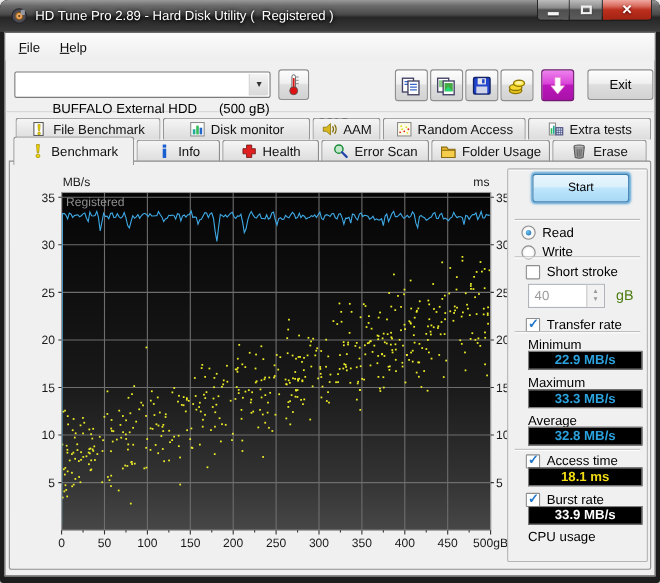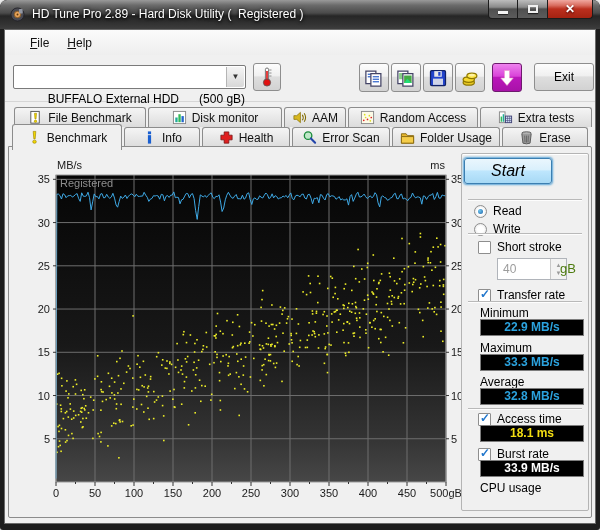--- a/index.html
+++ b/index.html
@@ -18,21 +18,21 @@
   .cap-min{width:30px;border-radius:0 0 0 4px;}
   .cap-max{width:29px;border-left:none;border-right:none;}
   .cap-close{width:46px;border-radius:0 0 4px 0;
     background:linear-gradient(180deg,#f0a8a0 0%,#d96d60 30%,#bb2f1e 50%,#a52312 100%);}
   .glyph-min{width:10px;height:3px;background:#f4f4f4;box-shadow:0 1px 1px #222;margin-top:6px;}
   .glyph-max{width:10px;height:8px;border:2px solid #f0f0f0;box-shadow:0 1px 1px #222;background:transparent;}
   .glyph-x{color:#fff;font-size:12px;font-weight:bold;text-shadow:0 1px 2px #400;}
   .client{position:absolute;left:4px;top:29px;width:592px;height:495px;background:#f0f0f0;
     box-shadow:0 0 0 1px #6a6a6a inset;}
   
-  .menubar{position:absolute;left:1px;top:1px;width:590px;height:25px;background:linear-gradient(#fbfbfb,#eeeeee);display:flex;align-items:center;padding-left:16px;}
+  .menubar{position:absolute;left:1px;top:1px;width:590px;height:25px;background:linear-gradient(#fbfbfb,#eeeeee);display:flex;align-items:center;padding-left:3px;}
   .menu-item{padding:3px 9px;font-size:12px;color:#111;cursor:default;}
   .menu-item u{text-decoration:underline;}
   
   .toolbar{position:absolute;left:1px;top:26px;width:590px;height:47px;border-bottom:1px solid #d6d6d6;}
   .combo{position:absolute;left:8px;top:10px;width:233px;height:24px;background:#ffffff;border:1px solid #7a7a7a;border-radius:2px;
     font-size:12px;line-height:22px;padding-left:7px;white-space:pre;color:#000;cursor:default;}
   .combo-arrow{position:absolute;right:1px;top:1px;width:18px;height:20px;background:linear-gradient(#f4f4f4,#d8d8d8);
     border-left:1px solid #b5b5b5;display:flex;align-items:center;justify-content:center;font-size:8px;color:#333;border-radius:0 2px 2px 0;}
   .tool-btn{border:1px solid #8e8e8e;border-radius:3px;background:linear-gradient(180deg,#fdfdfd 0%,#f0f0f0 45%,#dedede 50%,#d2d2d2 100%);
     display:flex;align-items:center;justify-content:center;cursor:pointer;}
@@ -50,30 +50,30 @@
     background:linear-gradient(#f5f5f5,#dcdcdc);display:flex;align-items:center;justify-content:center;gap:5px;
     font-size:12px;color:#111;cursor:pointer;padding:0 4px;}
   .tab .ticon{width:15px;height:15px;flex:0 0 auto;}
   .tab.active{height:26px;margin-top:-3px;background:#f0f0f0;z-index:6;position:relative;}
   
   .content{position:absolute;left:4px;top:117px;width:584px;height:372px;background:#f0f0f0;border:1px solid #8c8c8c;border-radius:0 2px 2px 2px;z-index:2;}
   .chart-svg{position:absolute;left:2px;top:2px;}
   
   .panel{position:absolute;left:452px;top:6px;width:128px;height:358px;border:1px solid #b4b4b4;border-radius:2px;box-shadow:0 1px 0 #fff inset;}
   .panel .sep{position:absolute;left:6px;width:114px;height:2px;border-top:1px solid #b9b9b9;border-bottom:1px solid #fdfdfd;}
-  .start-btn{position:absolute;left:2px;top:4px;width:88px;height:26px;border:1px solid #3c7fb1;border-radius:3px;
+  .start-btn{position:absolute;left:22px;top:4px;width:88px;height:26px;border:1px solid #3c7fb1;border-radius:3px;
     background:linear-gradient(180deg,#eaf6fd 0%,#d9f0fc 45%,#bee6fd 50%,#a7d9f5 100%);
-    font-size:16px;color:#000;box-shadow:0 0 2px 1px rgba(62,150,210,.85);cursor:pointer;font-style:italic;}
+    font-size:11px;color:#000;box-shadow:0 0 2px 1px rgba(62,150,210,.85);cursor:pointer;}
   .ctl-row{position:absolute;display:flex;align-items:center;gap:6px;font-size:12px;color:#000;}
   .radio{width:13px;height:13px;border-radius:50%;border:1px solid #8e8e8e;background:radial-gradient(#fff 40%,#ddd);position:relative;flex:0 0 auto;}
   .radio.sel::after{content:"";position:absolute;left:3px;top:3px;width:5px;height:5px;border-radius:50%;
     background:radial-gradient(circle at 35% 35%,#6ec6ef,#1e62a8);}
   .cbox{width:13px;height:13px;border:1px solid #8e8e8e;background:#fff;position:relative;flex:0 0 auto;border-radius:1px;}
   .cbox.chk::after{content:"✓";position:absolute;left:1px;top:-3px;font-size:12px;font-weight:bold;color:#2277cc;}
-  .spinner{position:absolute;left:35px;top:104px;width:70px;height:22px;border:1px solid #b0b4ba;background:#fff;}
+  .spinner{position:absolute;left:18px;top:104px;width:70px;height:22px;border:1px solid #b0b4ba;background:#fff;}
   .spin-val{position:absolute;left:5px;top:3px;font-size:12px;color:#9c9c9c;}
   .spin-btns{position:absolute;right:0;top:0;width:16px;height:20px;border-left:1px solid #c8c8c8;background:#f2f2f2;
     display:flex;flex-direction:column;align-items:center;justify-content:center;color:#9a9a9a;font-size:6px;line-height:8px;}
   .unit-label{position:absolute;left:98px;top:107px;font-size:13px;color:#4d7c0f;}
   .stat-label{position:absolute;left:18px;font-size:12px;color:#000;}
   .stat-box{position:absolute;left:18px;width:104px;height:17px;background:#000;border:1px solid #7d7d7d;
     text-align:center;font-size:12px;font-weight:bold;line-height:15px;}
   .win-bottom{position:absolute;left:0;bottom:0;width:600px;height:6px;}
 </style>
 </head>

